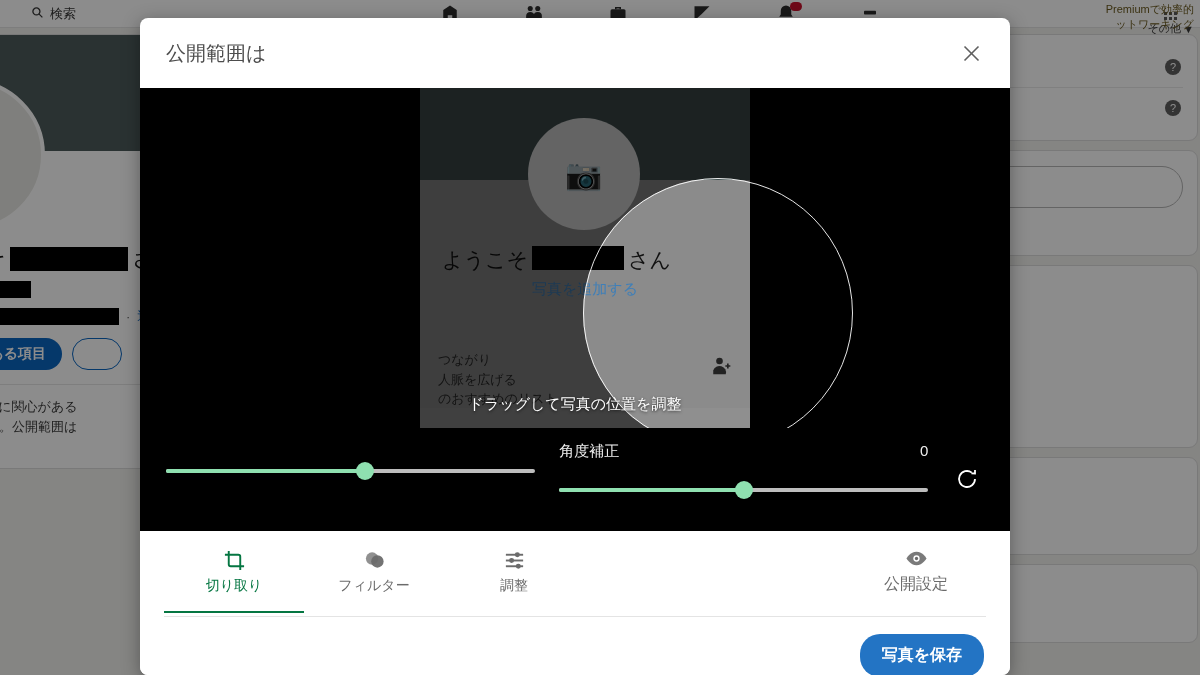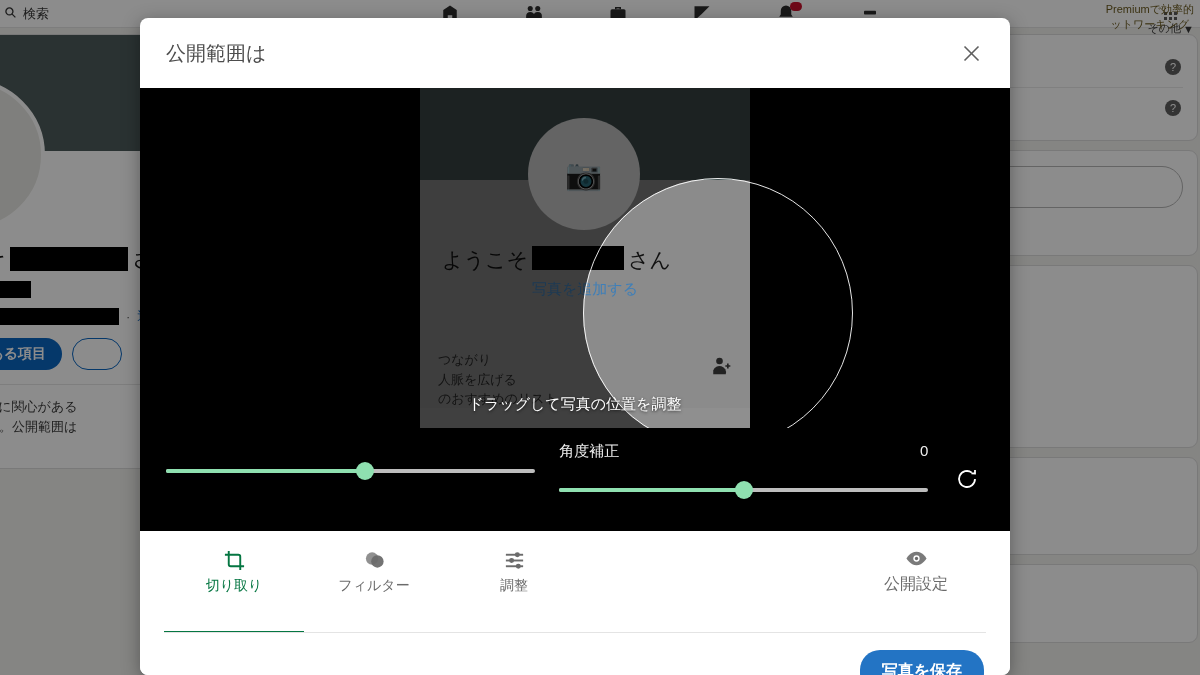--- a/index.html
+++ b/index.html
@@ -17,21 +17,21 @@
     background: #f3f2ef;
   }
   #bg-dim {
     position: absolute; inset: 0;
     background: rgba(0,0,0,0.45);
     z-index: 40;
   }
   .bg-nav {
     position: absolute; top: 0; left: 0; width: 1200px; height: 28px;
     background: #ffffff; border-bottom: 1px solid #e4e4e4;
-    display: flex; align-items: center;
+    display: flex; align-items: center; padding-left: 27px;
   }
   .bg-nav-search {
     display: flex; align-items: center; gap: 6px;
     margin-left: 4px; font-size: 13px; color: #333;
   }
   .bg-nav-icons {
     position: absolute; left: 440px; top: 0; height: 28px;
     display: flex; align-items: center; gap: 62px;
   }
   .nav-ico { position: relative; width: 22px; height: 20px; color: #2f2f2f; }
@@ -117,21 +117,21 @@
   .news-body { font-size: 15px; color: #1b1b1b; margin-top: 8px; line-height: 1.5; }
   .news-body-sm { font-size: 13px; color: #3a3a3a; line-height: 1.55; }
 
   .side-item { display: flex; align-items: center; justify-content: space-between; padding: 11px 2px; font-size: 14px; color: #3a3a3a; }
   .side-item + .side-item { border-top: 1px solid #e9e9e9; }
   .help-ico { width: 16px; height: 16px; border-radius: 50%; background: #5f5f5f; color: #fff; font-size: 11px; display: flex; align-items: center; justify-content: center; }
   .hire-title { font-size: 14px; font-weight: bold; color: #1b1b1b; }
   .hire-sub { font-size: 12px; color: #5f5f5f; line-height: 1.5; }
   .viewed-title { font-size: 16px; font-weight: bold; color: #1b1b1b; }
   .viewed-sub { font-size: 13px; color: #5f5f5f; }
-  .premium-strip { position: absolute; right: 6px; top: 2px; font-size: 11px; color: #6b5a1f; text-align: center; line-height: 1.35; }
+  .premium-strip { position: absolute; right: 6px; top: 2px; font-size: 11px; color: #6b5a1f; text-align: right; line-height: 1.35; }
 
   
   #modal {
     position: absolute; left: 140px; top: 18px; width: 870px; height: 657px;
     background: #fff; border-radius: 8px; z-index: 60;
     box-shadow: 0 4px 18px rgba(0,0,0,0.35);
     display: flex; flex-direction: column; overflow: hidden;
   }
   .modal-header {
     height: 70px; flex: none; display: flex; align-items: center;
@@ -202,21 +202,21 @@
     margin-left: 22px; margin-top: 20px; width: 34px; height: 34px;
     color: #fff; display: flex; align-items: center; justify-content: center; cursor: pointer;
   }
 
   
   .tabs {
     flex: 1; background: #fff; position: relative;
     display: flex; align-items: flex-start; padding: 16px 24px 0;
   }
   .tab {
-    width: 140px; text-align: center; padding-bottom: 38px; cursor: pointer;
+    width: 140px; text-align: center; padding-bottom: 18px; cursor: pointer;
     position: relative; color: #6b6b6b;
   }
   .tab.active { color: #057642; }
   .tab .t-ico { height: 26px; display: flex; align-items: center; justify-content: center; }
   .tab .t-label { font-size: 14px; margin-top: 4px; }
   .tab.active::after {
     content: ""; position: absolute; left: 0; right: 0; bottom: 0;
     height: 2px; background: #057642;
   }
   .tab-spacer { flex: 1; }

